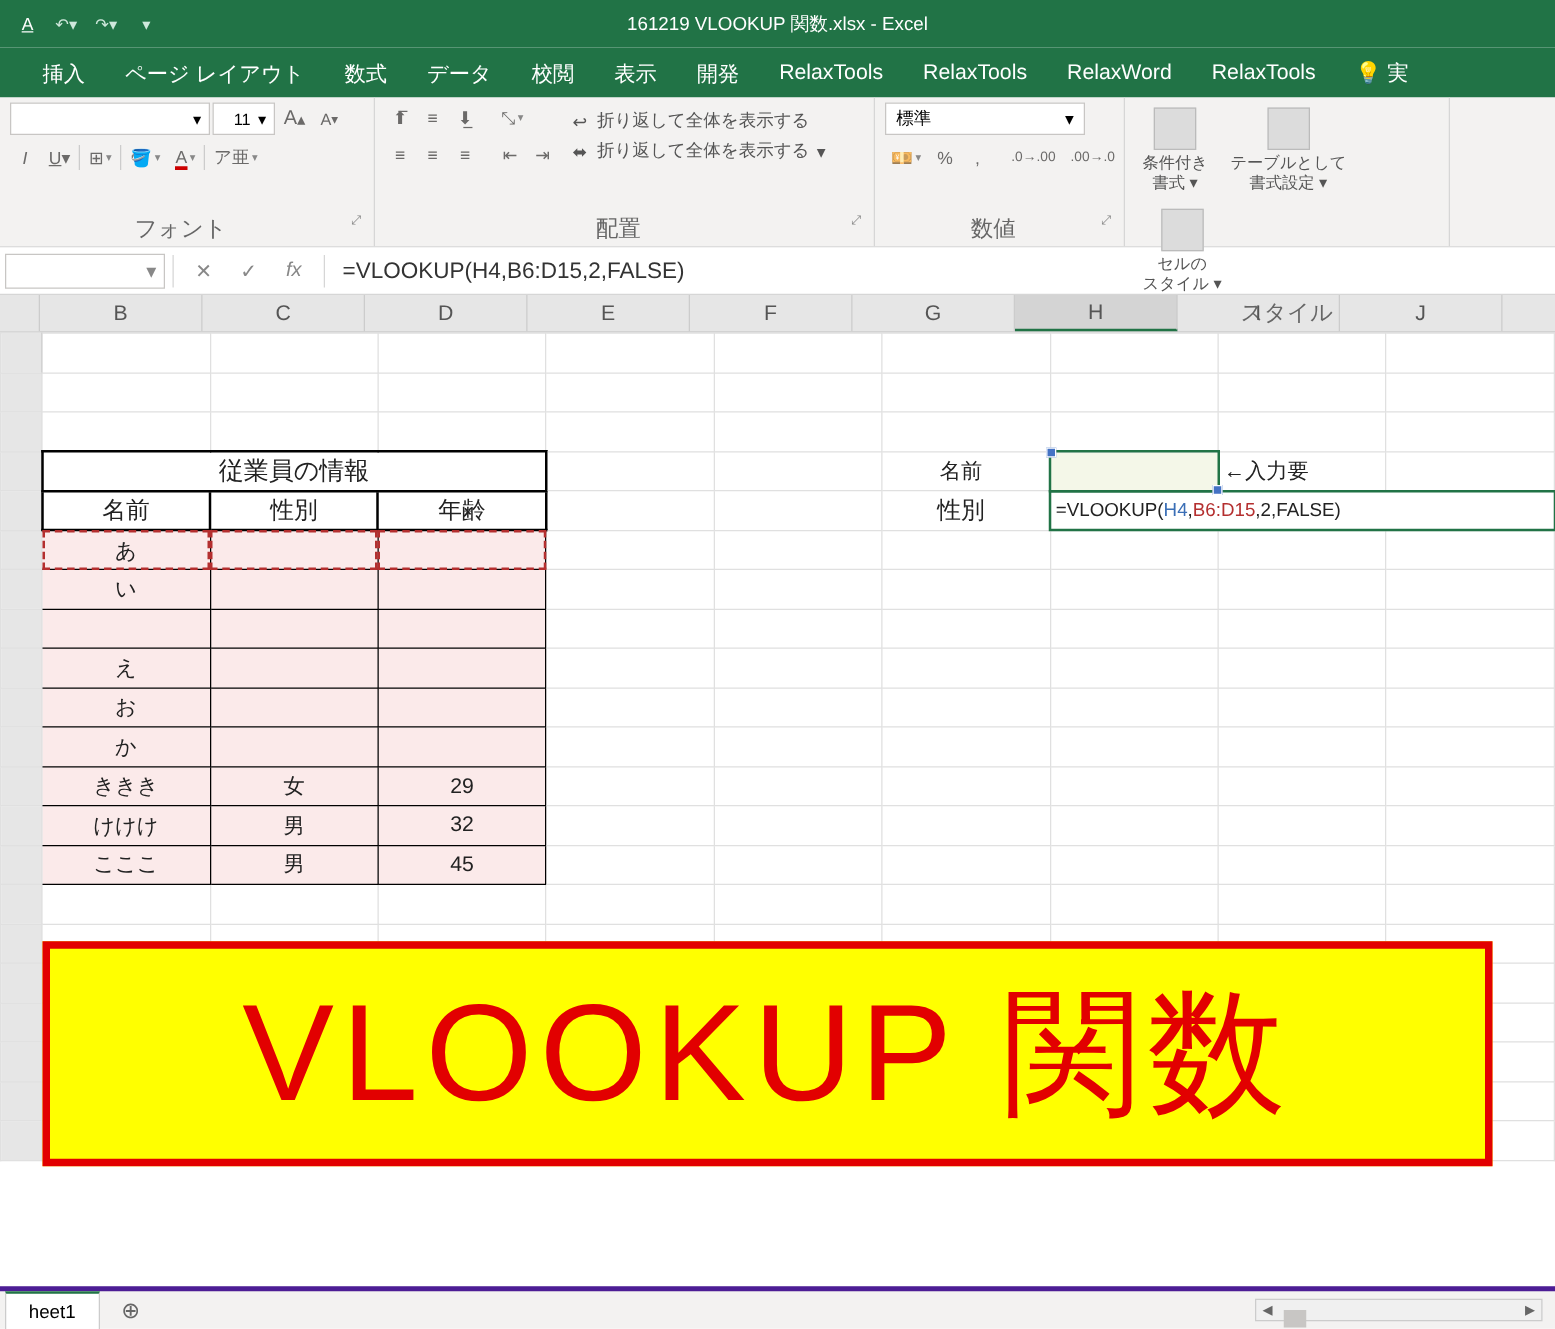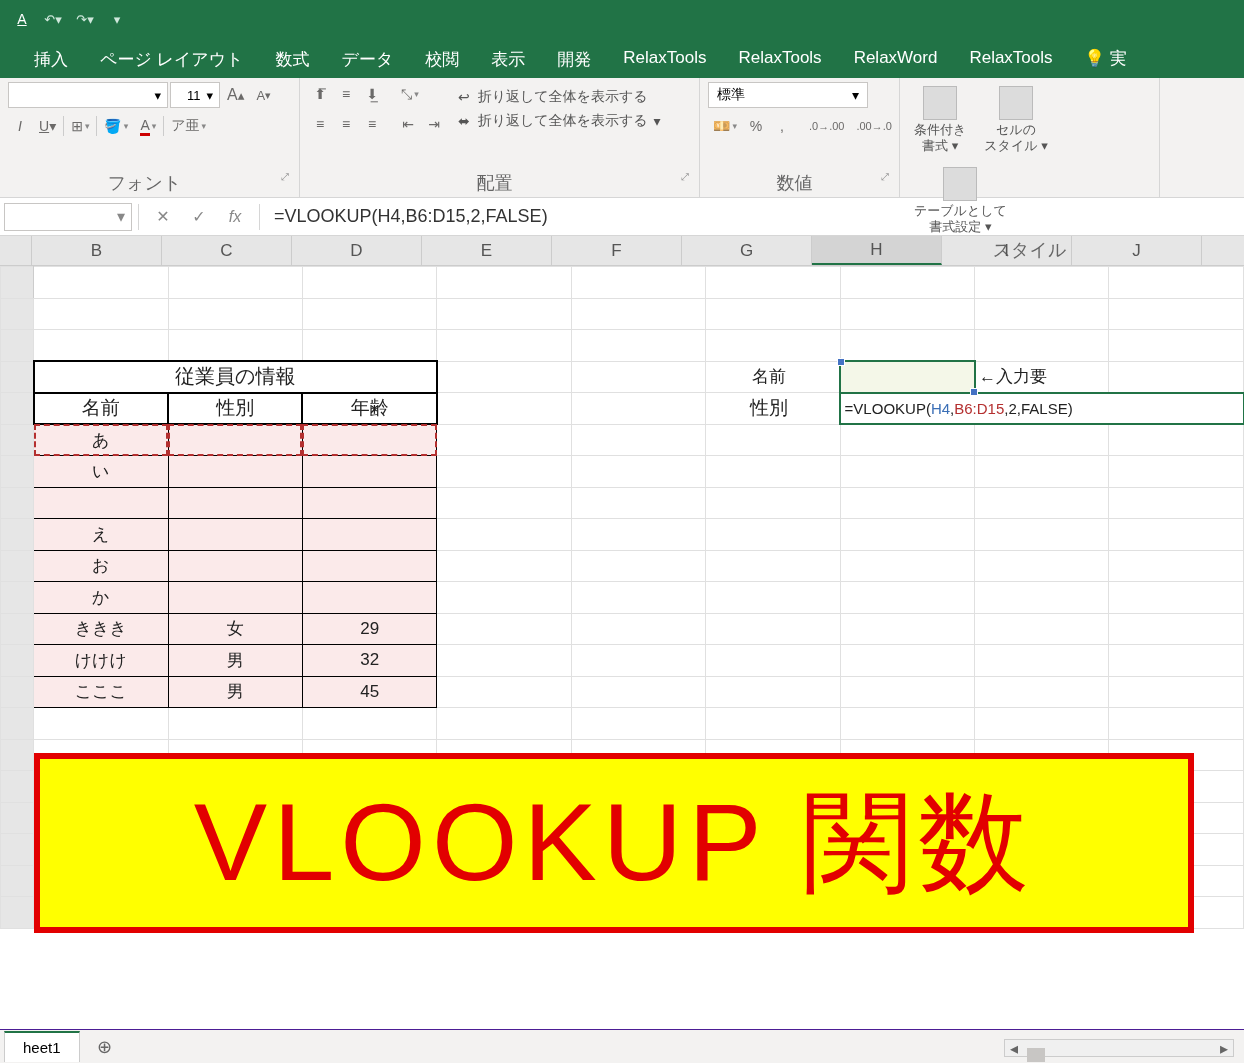--- a/index.html
+++ b/index.html
@@ -40,40 +40,41 @@
 .emp-data td{border:1px solid #000;background:#fbeaea}
 .lookup-cell{text-align:right;padding-right:8px}
 .sel-cell{background:#f4f7e8!important;outline:2px solid #217346;outline-offset:-1px;position:relative}
 .sel-cell::before,.sel-cell::after{content:"";position:absolute;width:6px;height:6px;background:#4472c4;border:1px solid #fff}
 .sel-cell::before{top:-4px;left:-4px}
 .sel-cell::after{bottom:-4px;right:-4px}
 .editing-cell{outline:2px solid #217346;outline-offset:-1px;text-align:left!important;padding-left:4px;font-size:15px!important;white-space:nowrap;overflow:visible}
 .marquee{outline:2px dashed #b42f2f;outline-offset:-2px}
 .overlay-banner{position:absolute;left:34px;top:487px;width:1160px;height:180px;background:#ffff00;border:6px solid #e20000;display:flex;align-items:center;justify-content:center;z-index:10}
 .overlay-text{font-size:110px;color:#e20000;letter-spacing:6px;font-weight:400;white-space:nowrap}
-.sheet-tabs{position:absolute;bottom:0;left:0;right:0;height:34px;background:#f3f2f1;border-top:1px solid #4c1d95;display:flex;align-items:center}
+.sheet-tabs{position:absolute;bottom:0;left:0;right:0;height:34px;background:#f3f2f1;border-top:4px solid #4c1d95;display:flex;align-items:center}
 .sheet-tab{background:#fff;border:1px solid #ccc;border-bottom:none;padding:6px 18px;font-size:15px;margin-left:4px;border-top:2px solid #217346}
 .add-sheet{width:30px;height:30px;display:flex;align-items:center;justify-content:center;margin-left:10px;color:#666;font-size:18px}
 .hscroll{position:absolute;right:10px;bottom:6px;width:230px;height:18px;background:#f0f0f0;border:1px solid #ccc;display:flex;align-items:center}
 .hscroll .track{flex:1;position:relative}
 .hscroll .thumb{position:absolute;left:4px;width:18px;height:14px;background:#c8c6c4}
 .hscroll .arrow{width:18px;text-align:center;color:#666}
 .dots{color:#999;font-size:18px;padding:0 10px}
 .ff{display:inline}
 </style>
 </head>
 <body>
 
 <div class="title-bar">
   <div class="qat">
     <span class="ribbon-btn" style="color:#fff;text-decoration:underline">A</span>
     <span class="qat-btn">↶▾</span>
     <span class="qat-btn">↷▾</span>
     <span class="qat-btn">▾</span>
   </div>
+  <div class="title-text">161219 VLOOKUP 関数.xlsx  -  Excel</div>
   <div style="width:120px"></div>
 </div>
 
 <div class="ribbon-tabs">
   <div class="ribbon-tab">挿入</div>
   <div class="ribbon-tab">ページ レイアウト</div>
   <div class="ribbon-tab">数式</div>
   <div class="ribbon-tab">データ</div>
   <div class="ribbon-tab">校閲</div>
   <div class="ribbon-tab">表示</div>
@@ -178,27 +179,27 @@
 
   <div class="ribbon-group" style="width:260px">
     <div class="group-content">
       <div class="big-btn">
           <div class="icon"></div>
           <span style="white-space:pre">条件付き
 書式 ▾</span>
         </div>
       <div class="big-btn">
           <div class="icon"></div>
-          <span style="white-space:pre">セルの
-スタイル ▾</span>
+          <span style="white-space:pre">テーブルとして
+書式設定 ▾</span>
         </div>
       <div class="big-btn">
           <div class="icon"></div>
-          <span style="white-space:pre">テーブルとして
-書式設定 ▾</span>
+          <span style="white-space:pre">セルの
+スタイル ▾</span>
         </div>
     </div>
     <div class="group-label">スタイル</div>
   </div>
 </div>
 
 <div class="formula-bar">
   <div class="name-box">
       <span style="color:#888">▾</span>
     </div>

